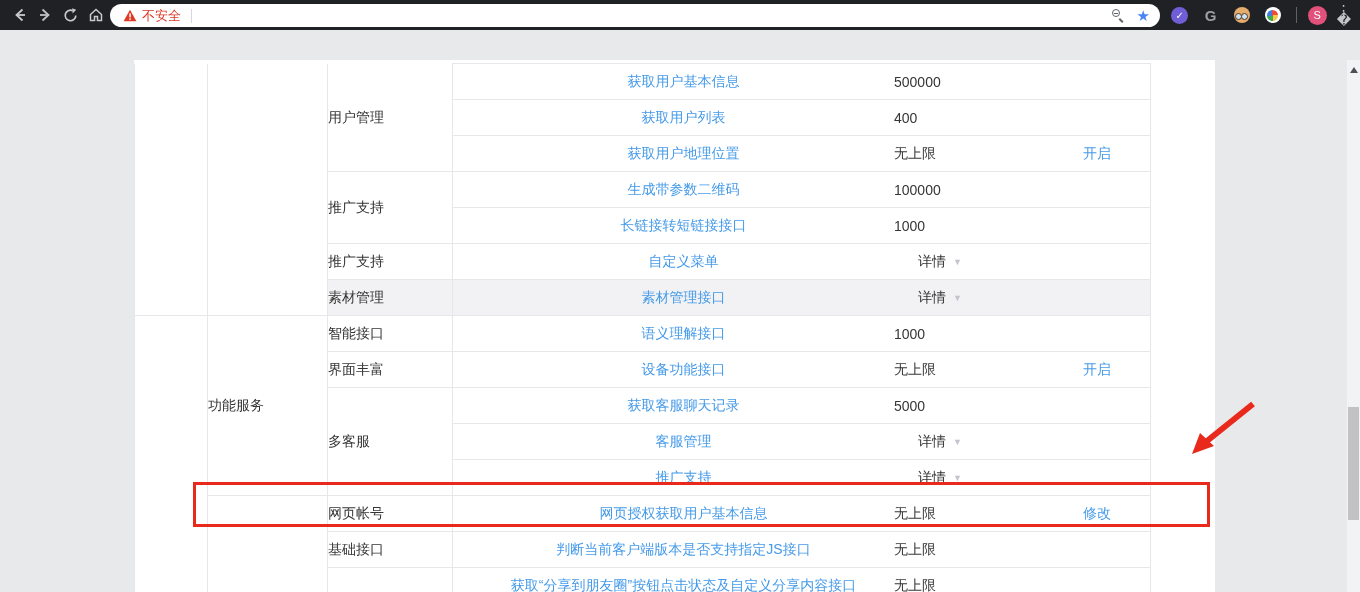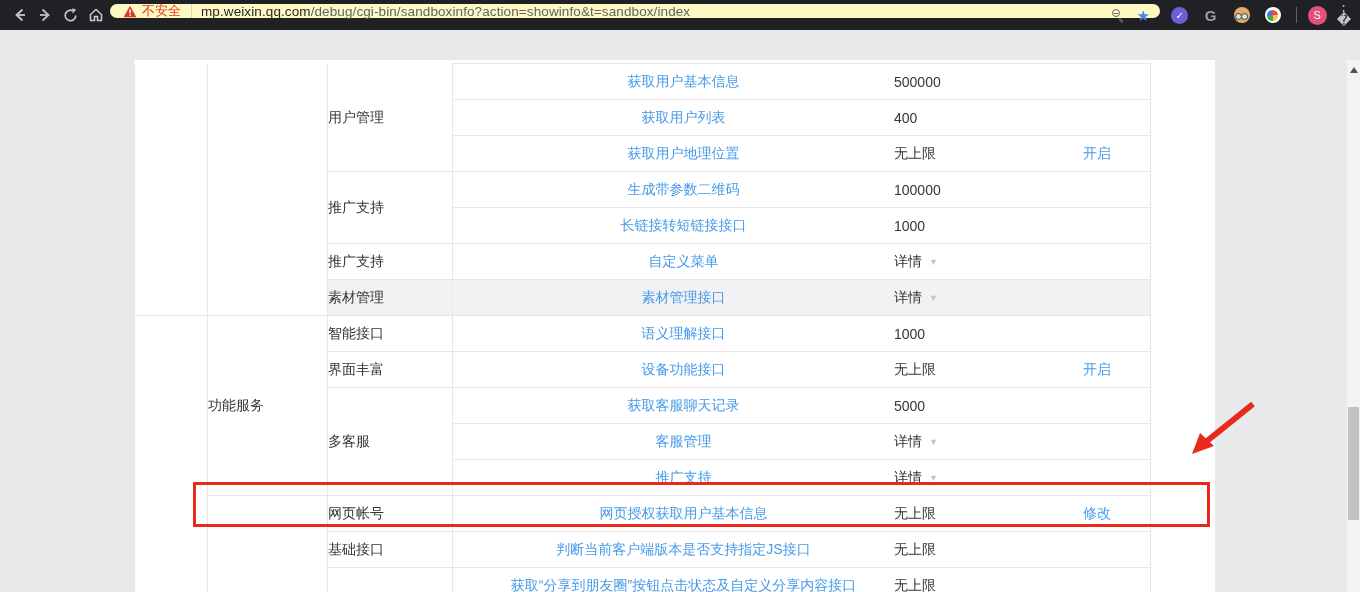--- a/index.html
+++ b/index.html
@@ -7,21 +7,21 @@
     --toolbar:#202124; --pagebg:#e8e9eb; --hl:#f2f2f4;
   }
   *{margin:0;padding:0;box-sizing:border-box;}
   html,body{width:1360px;height:592px;overflow:hidden;background:var(--pagebg);
     font-family:"Liberation Sans","DejaVu Sans",sans-serif;}
 
   
   .toolbar{position:absolute;left:0;top:0;width:1360px;height:30px;background:var(--toolbar);z-index:30;}
   .nav-ic{position:absolute;top:0;height:30px;width:26px;display:flex;align-items:center;justify-content:center;cursor:pointer;}
   .nav-ic svg{display:block;}
-  .omnibox{position:absolute;left:110px;top:4px;width:1050px;height:14px;background:#fef9c3;border-radius:12px;display:flex;align-items:center;}
+  .omnibox{position:absolute;left:110px;top:4px;width:1050px;height:23px;background:#ffffff;border-radius:12px;display:flex;align-items:center;}
   .warn-tri{margin-left:13px;display:flex;align-items:center;}
   .notsecure{color:#dd3a28;font-size:13px;margin-left:5px;white-space:nowrap;}
   .omni-sep{width:1px;height:14px;background:#d4d6d9;margin:0 9px 0 10px;}
   .url{font-size:13.5px;white-space:nowrap;color:#5f6368;letter-spacing:.1px;}
   .url .domain{color:#252729;}
   .omni-right{position:absolute;right:10px;top:0;height:23px;display:flex;align-items:center;gap:12px;}
   .mag{position:relative;width:13px;height:13px;cursor:pointer;}
   .mag .ring{position:absolute;left:0;top:0;width:8px;height:8px;border:1.6px solid #5f6368;border-radius:50%;}
   .mag .ring:after{content:"";position:absolute;left:1.2px;top:2.6px;width:4px;height:1.4px;background:#5f6368;}
   .mag .handle{position:absolute;left:8.6px;top:8.6px;width:4.5px;height:1.7px;background:#5f6368;transform:rotate(45deg);transform-origin:0 0;}
@@ -48,21 +48,21 @@
   td.col-a{width:73px;}
   td.col-b{width:120px;padding-left:23px;}
   td.col-c{width:125px;padding-left:24px;}
   td.col-d{width:698px;}
   td.v-top{vertical-align:top;padding-top:10px;font-family:Liberation Serif, serif;}
   td.v-bot{position:relative;}
   tr.hl td{background:var(--hl);}
   .rowgrid{display:grid;grid-template-columns:441px 189px 1fr;align-items:center;height:35px;}
   .rowgrid .nm{padding-left:20px;color:var(--link);cursor:pointer;white-space:nowrap;overflow:hidden;text-align:center;}
   .rowgrid .qt{color:var(--ink);}
-  .rowgrid .qt.det{cursor:pointer;}
+  .rowgrid .qt.det{cursor:pointer;margin-left:24px;}
   .caret{display:inline-block;margin-left:7px;color:#c2c6cc;font-size:9px;vertical-align:1px;}
   .rowgrid .act{color:var(--link);cursor:pointer;}
   .white-patch{position:absolute;left:134px;top:32px;width:318px;height:2px;background:#fff;z-index:2;}
 
   
   .sb-track{position:absolute;left:1347px;top:30px;width:13px;height:562px;background:#f2f3f4;z-index:5;}
   .sb-up{position:absolute;left:2.5px;top:7px;width:0;height:0;border-left:4px solid transparent;border-right:4px solid transparent;border-bottom:6px solid #4d5156;cursor:pointer;}
   .sb-thumb{position:absolute;left:1px;top:347px;width:11px;height:113px;background:#c2c2c2;cursor:pointer;}
 
   
@@ -271,21 +271,20 @@
   <div class="omnibox">
     <span class="warn-tri">
       <svg width="14" height="13" viewBox="0 0 14 13">
           <path d="M7 0.8 L13.4 12.2 H0.6 Z" fill="#dd3a28"></path>
           <rect x="6.3" y="4.4" width="1.5" height="4" fill="#fff"></rect>
           <rect x="6.3" y="9.4" width="1.5" height="1.5" fill="#fff"></rect>
         </svg>
     </span>
     <span class="notsecure">不安全</span>
     <span class="omni-sep"></span>
-    <span class="url"><span class="domain">mp.weixin.qq.com</span><span>/debug/cgi-bin/sandboxinfo?action=showinfo&amp;t=sandbox/index</span></span>
     <span class="omni-right">
       <span class="mag">
           <span class="ring"></span>
           <span class="handle"></span>
         </span>
       <span class="star">★</span>
     </span>
   </div>
 
   <div class="ext-area">

